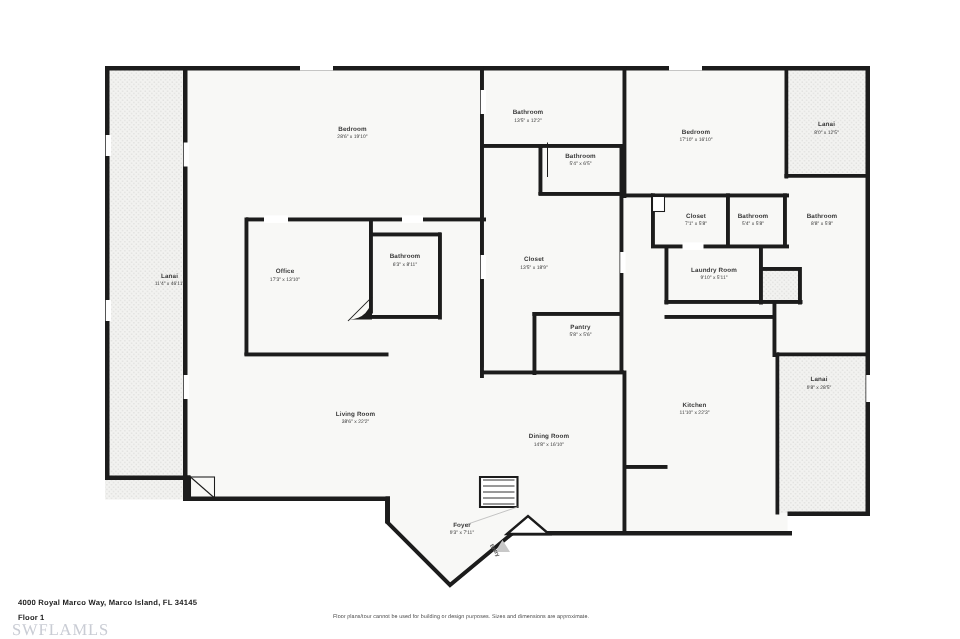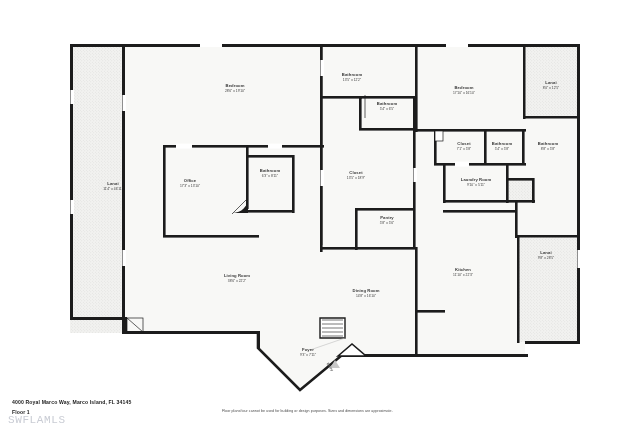--- a/index.html
+++ b/index.html
@@ -59,21 +59,21 @@
   }
   #disclaimer{
     position:absolute;left:222px;top:15px;
     font-size:3.6px;color:#4a4a4a;
     letter-spacing:0.05px;white-space:nowrap;
   }
   #watermark{
     position:absolute;left:8px;top:414px;
     font-size:11px;letter-spacing:0.6px;
     color:#c9ccd4;font-weight:normal;
-    font-family:Liberation Mono, monospace;
+    font-family:Liberation Serif, serif;
     white-space:nowrap;
   }
   #botline{
     position:absolute;left:0;top:424px;width:640px;height:2px;
     background:#ffffff;
   }
 </style>
 </head>
 <body>
 

